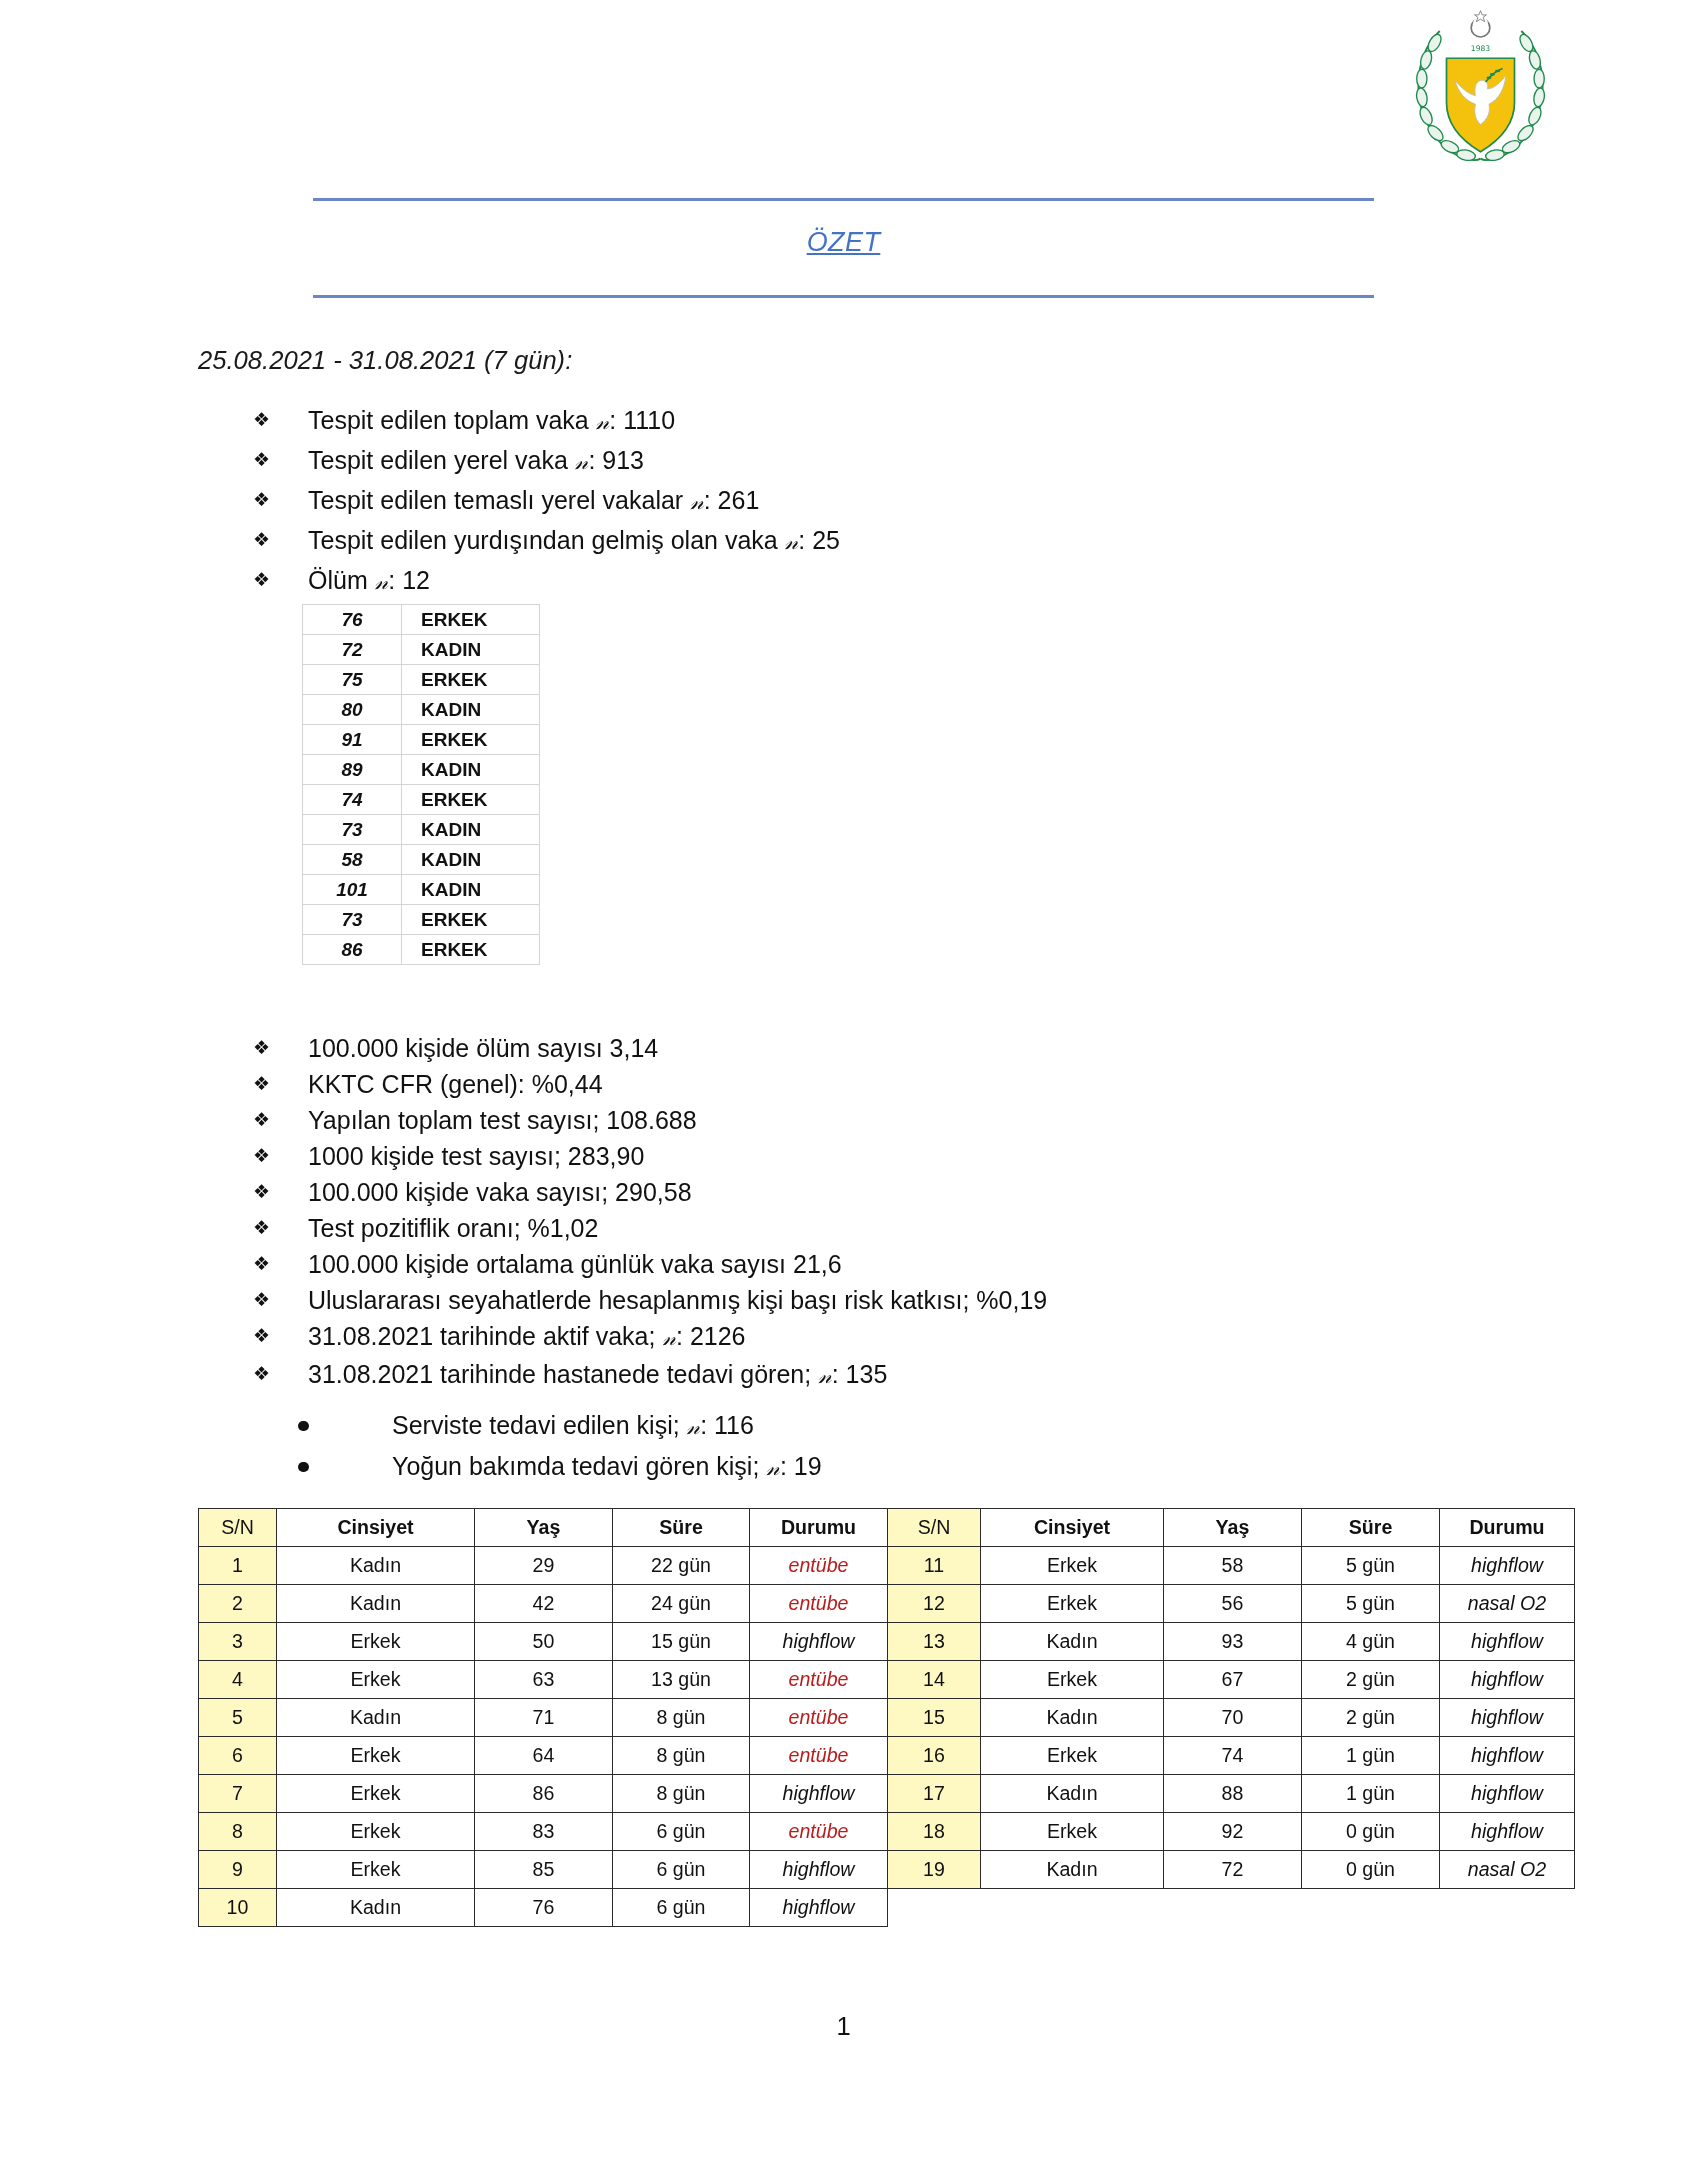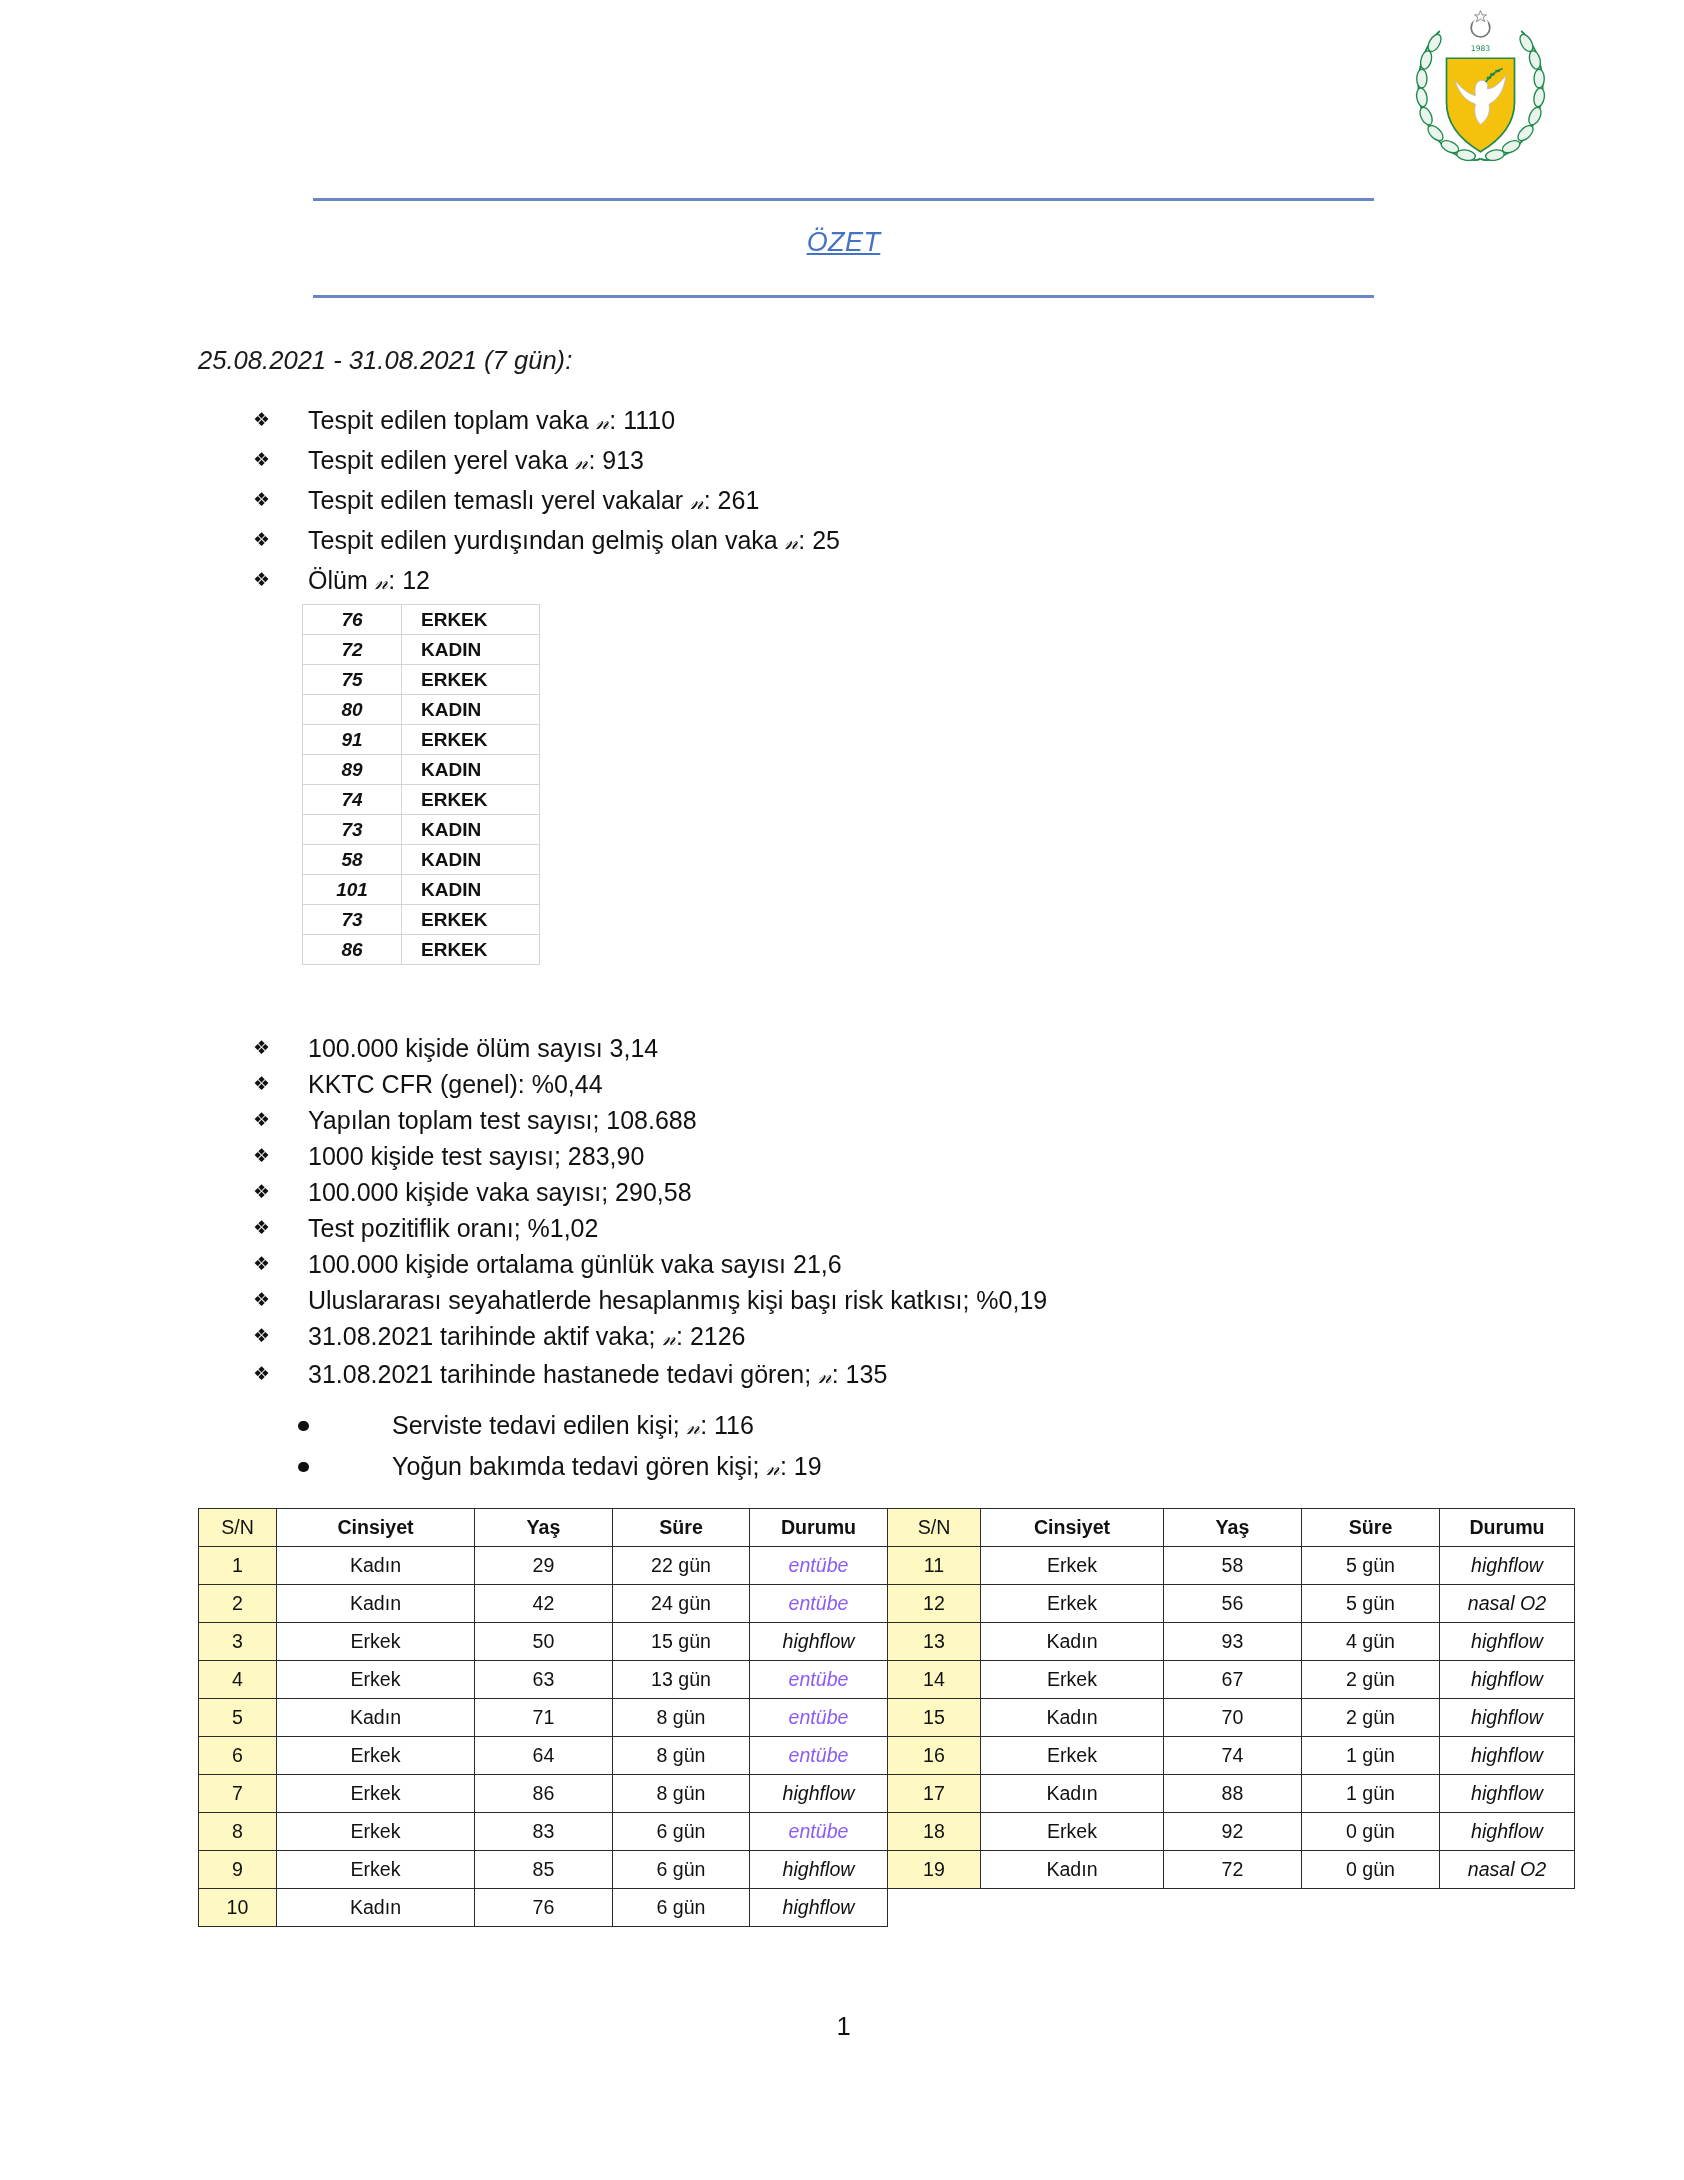--- a/index.html
+++ b/index.html
@@ -39,21 +39,21 @@
   #deaths td.sex { width:118px; text-align:left; padding-left:19px; }
 
   
   #hosp { position:absolute; left:198px; top:1508px; border-collapse:collapse; table-layout:fixed; }
   #hosp td, #hosp th { border:1.7px solid #2b2b2b; height:37px; padding:0; text-align:center;
                        font-size:19.6px; color:#111; font-weight:normal; }
   #hosp th { font-weight:bold; }
   #hosp .sn { background:#fef9c3; }
   #hosp .empty { border-top:1.7px solid #2b2b2b; border-right:none; border-bottom:none; background:#fff; }
   #hosp .st { font-style:italic; }
-  #hosp .st.red { color:#8b5cf6; }
+  #hosp .st.red { color:#b91c1c; }
 
   #pagenum { left:818px; width:51px; top:2012px; text-align:center; font-size:25.6px; }
 </style>
 </head>
 <body>
 
 <div id="emblem" class="abs">
   <svg width="153" height="162" viewBox="0 0 180 190">
 
     <circle cx="90" cy="24" r="11" fill="none" stroke="#777" stroke-width="2"></circle>

